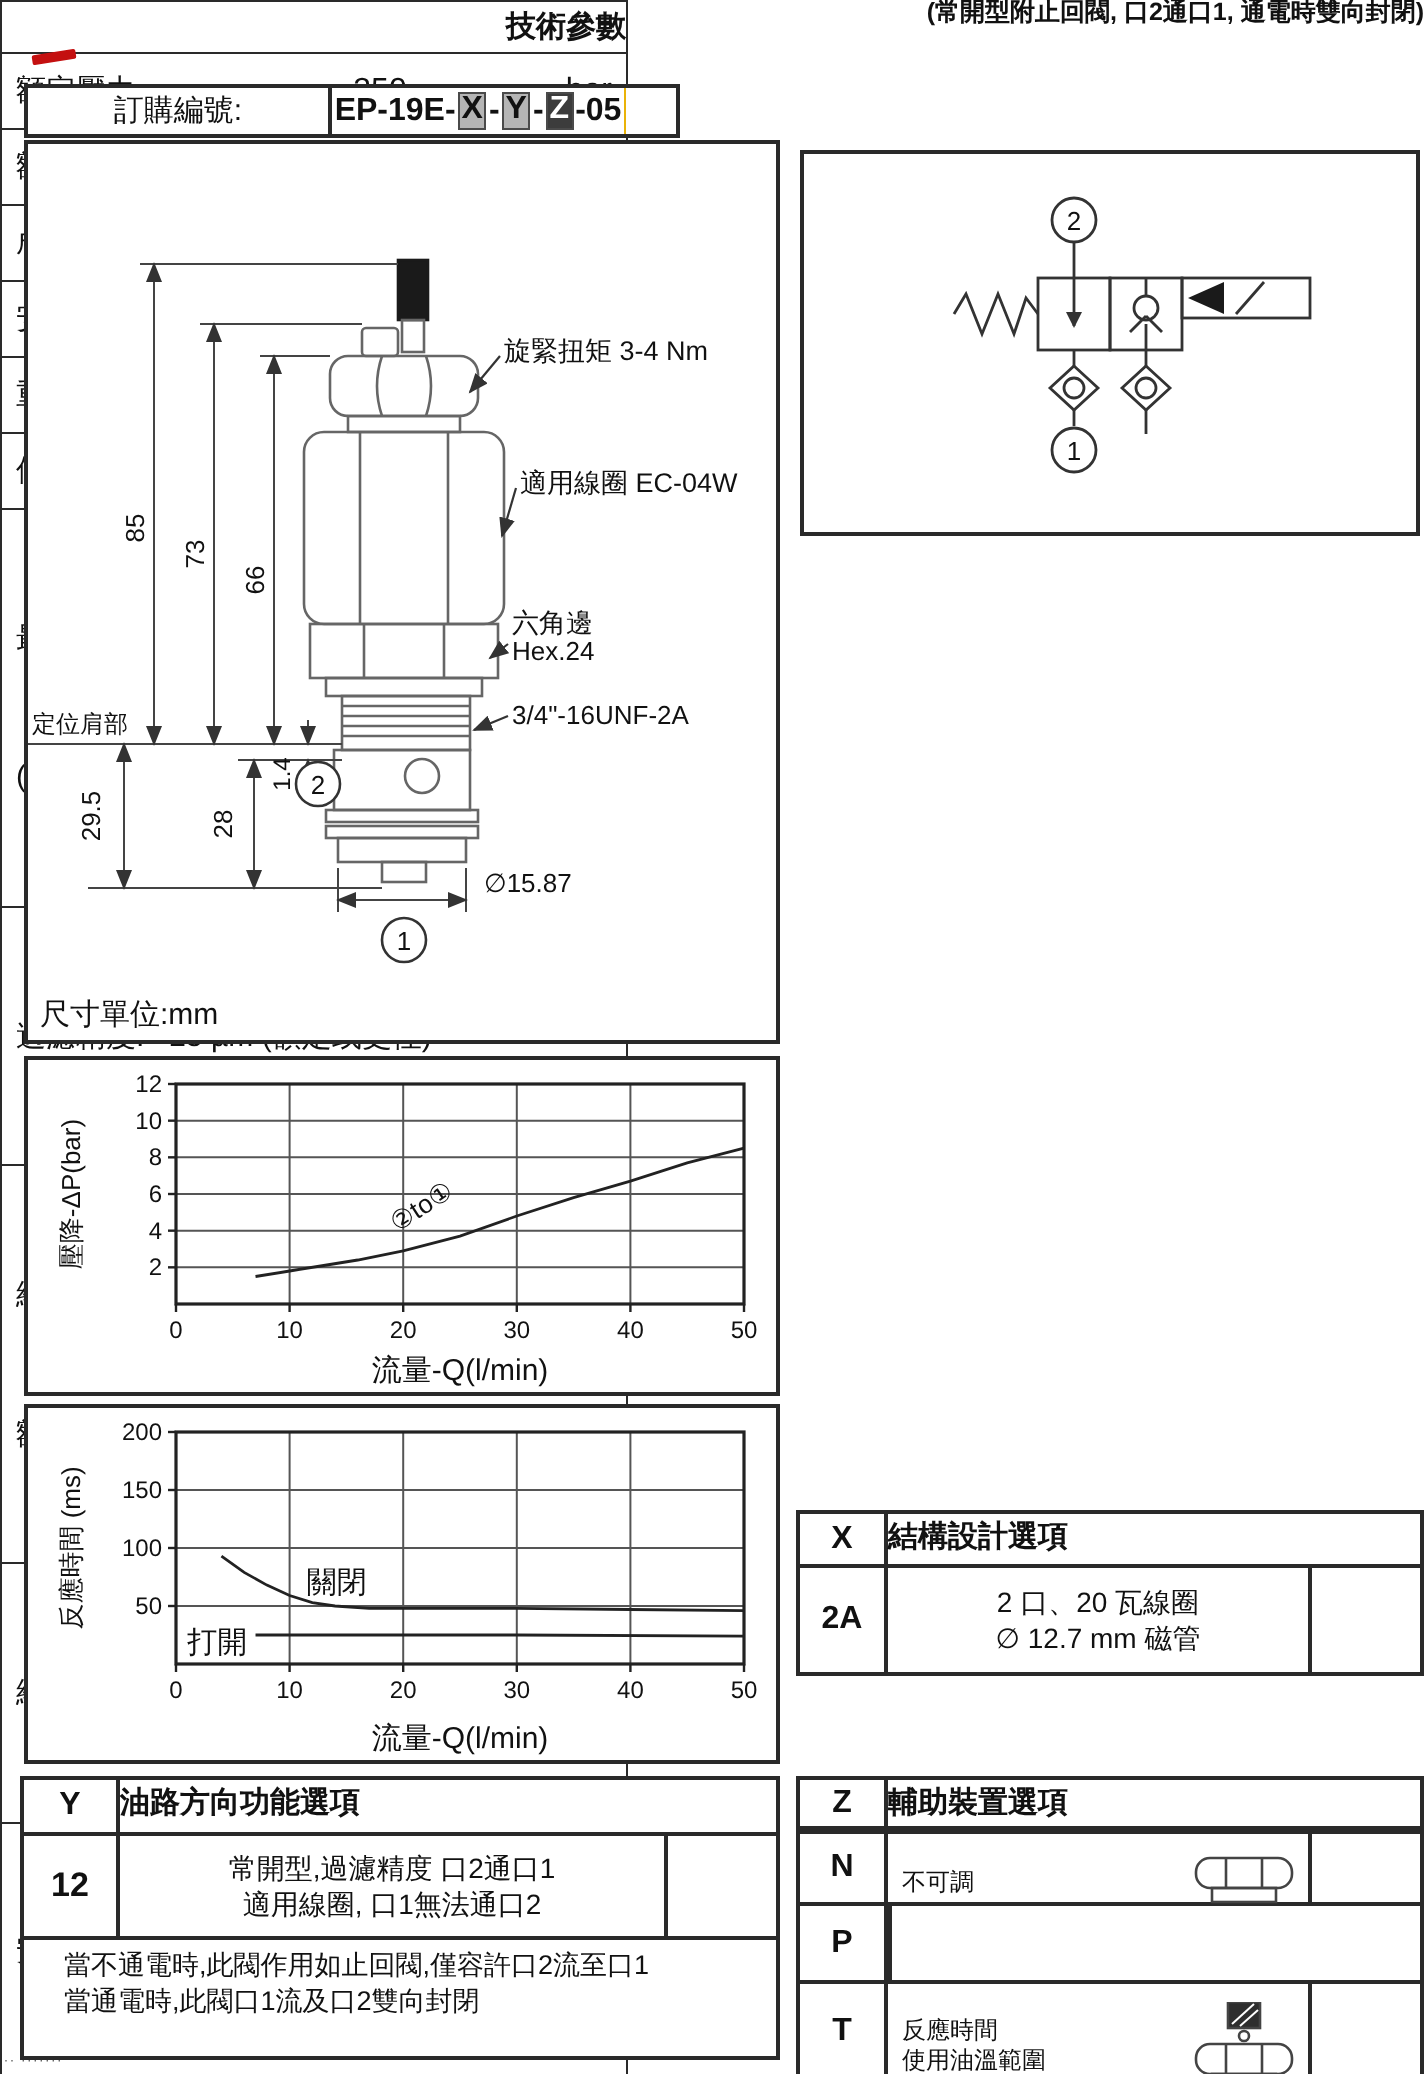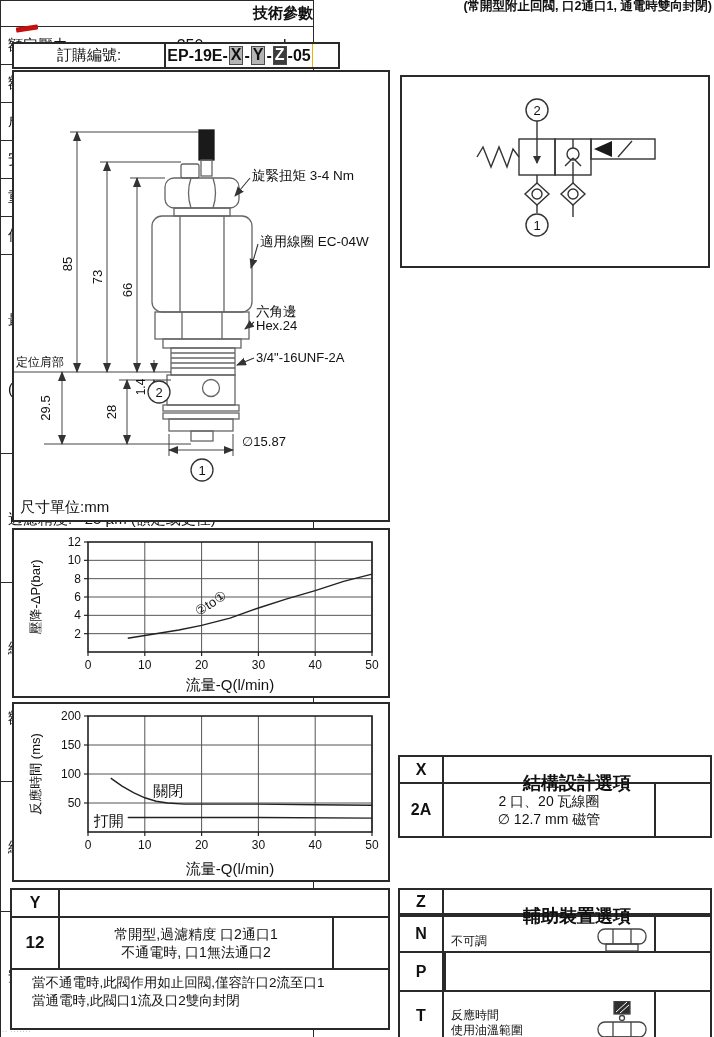--- a/index.html
+++ b/index.html
@@ -39,21 +39,21 @@
   .spec-note{border-bottom:1.6px solid #2a2a2a;font-size:15px;padding:6px 7px;line-height:1.55;white-space:pre-wrap;}
   .spec-note:last-child{border-bottom:none;}
 
   #chart1-box{left:12px;top:528px;width:378px;height:170px;}
   #chart2-box{left:12px;top:702px;width:378px;height:180px;}
 
   
   .opt-table{position:absolute;border:2px solid #2a2a2a;background:#fff;box-sizing:border-box;}
   .opt-head{display:flex;border-bottom:2px solid #2a2a2a;}
   .opt-code{width:42px;border-right:2px solid #2a2a2a;display:flex;align-items:center;justify-content:center;font-weight:bold;font-size:16px;flex-shrink:0;}
-  .opt-title{flex:1;text-align:center;font-weight:bold;font-size:18px;padding:14px 0;}
+  .opt-title{flex:1;text-align:left;font-weight:bold;font-size:15px;padding:2px 0;}
   .opt-row{display:flex;}
   .opt-mid{flex:1;display:flex;flex-direction:column;align-items:center;justify-content:center;font-size:14px;line-height:1.3;text-align:center;}
   .opt-empty{width:54px;border-left:2px solid #2a2a2a;flex-shrink:0;}
   #x-table{left:398px;top:755px;width:314px;}
   #x-table .opt-row{height:52px;}
   #x-table .opt-head{height:25px;}
 
   #y-table{left:10px;top:888px;width:380px;height:142px;}
   #y-table .opt-head{height:26px;}
   #y-table .opt-code{width:46px;}
@@ -367,26 +367,27 @@
       <div>2 口、20 瓦線圈</div>
       <div>∅ 12.7 mm 磁管</div>
     </div>
     <div class="opt-empty"></div>
   </div>
 </div>
 
 <div id="y-table" class="opt-table">
   <div class="opt-head">
     <div class="opt-code">Y</div>
+    <div class="opt-title">油路方向功能選項</div>
   </div>
   <div class="opt-row">
     <div class="opt-code" style="font-size:17px;">12</div>
     <div class="opt-mid">
       <div>常開型,過濾精度 口2通口1</div>
-      <div>不通電時, 口1無法通口2</div>
+      <div>適用線圈, 口1無法通口2</div>
     </div>
     <div class="opt-empty"></div>
   </div>
   <div class="y-notes">
     <div>當不通電時,此閥作用如止回閥,僅容許口2流至口1</div>
     <div>當通電時,此閥口1流及口2雙向封閉</div>
   </div>
 </div>
 
 <div id="z-table" class="opt-table">

